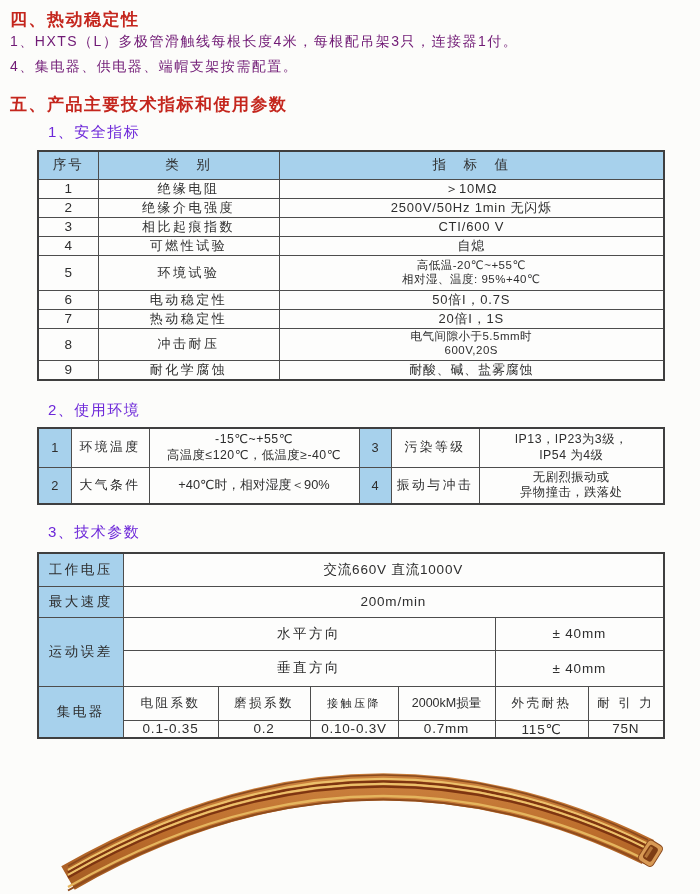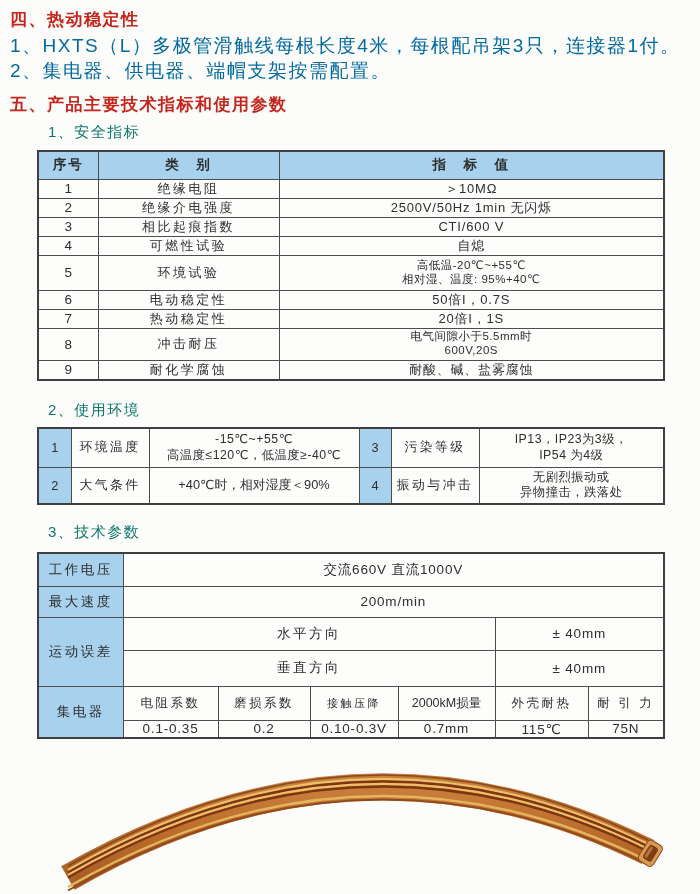--- a/index.html
+++ b/index.html
@@ -1,52 +1,52 @@
 <!DOCTYPE html>
 <html><head>
 <meta charset="utf-8">
 <style>
   * { margin:0; padding:0; box-sizing:border-box; }
   body { font-family:"Liberation Sans","DejaVu Sans",sans-serif; background:#ffffff; }
   .page { position:relative; width:700px; height:894px; background:#fcfcfa; overflow:hidden; }
 
   .red-heading { position:absolute; left:10px; font-size:17px; font-weight:bold;
                  color:#c4261d; letter-spacing:1.5px; }
-  .list-item   { position:absolute; left:10px; font-size:19px; color:#0369a1; letter-spacing:1.5px; }
-  .sub-heading { position:absolute; left:48px; font-size:15px; color:#0f766e; letter-spacing:1.5px; }
+  .list-item   { position:absolute; left:10px; font-size:14px; color:#701a75; letter-spacing:1.5px; }
+  .sub-heading { position:absolute; left:48px; font-size:15px; color:#6d28d9; letter-spacing:1.5px; }
 
   table { border-collapse:collapse; table-layout:fixed; position:absolute; left:37px;
           background:#fdfdfc; }
   td { border:1px solid #4d4d4d; text-align:center; vertical-align:middle;
        font-size:13px; color:#2e2e2e; padding:0; overflow:hidden; }
   .t-outer { border:2px solid #3f3f3f; }
   .blue { background:#a7d1ec; }
   .cat  { letter-spacing:2.5px;margin-left:38px; }
-  .hdr  { letter-spacing:2px; font-size:13.5px;font-weight:bold; }
+  .hdr  { letter-spacing:2px; font-size:13.5px; }
   .two-line { font-size:11.5px; line-height:1.18; letter-spacing:0.5px; }
   .val { letter-spacing:0.8px; }
   .num { font-size:13.5px; }
 
   #tbl-safety      { top:150px; width:626px; }
   #tbl-environment { top:427px; width:626px; }
   #tbl-technical   { top:552px; width:626px;border-radius:25px; }
   #tbl-environment td { font-size:12.8px; }
   #tbl-environment .two-line { font-size:12.3px; line-height:1.25; }
   #tbl-technical td { font-size:13.5px; }
 
   .rail-photo { position:absolute; left:0; top:762px; width:700px; height:132px; }
 </style>
 </head>
 <body>
 
 <div class="page">
 
   <div class="red-heading" style="top:8px">四、热动稳定性</div>
   <div class="list-item" style="top:33px">1、HXTS（L）多极管滑触线每根长度4米，每根配吊架3只，连接器1付。</div>
-  <div class="list-item" style="top:58px">2、集电器、供电器、端帽支架按需配置。</div>
+  <div class="list-item" style="top:58px">4、集电器、供电器、端帽支架按需配置。</div>
   <div class="red-heading" style="top:93px">五、产品主要技术指标和使用参数</div>
 
   <div class="sub-heading" style="top:123px">1、安全指标</div>
 
   <table id="tbl-safety" class="t-outer">
     <colgroup>
         <col style="width:60px">
         <col style="width:181px">
         <col style="width:385px">
       </colgroup>

